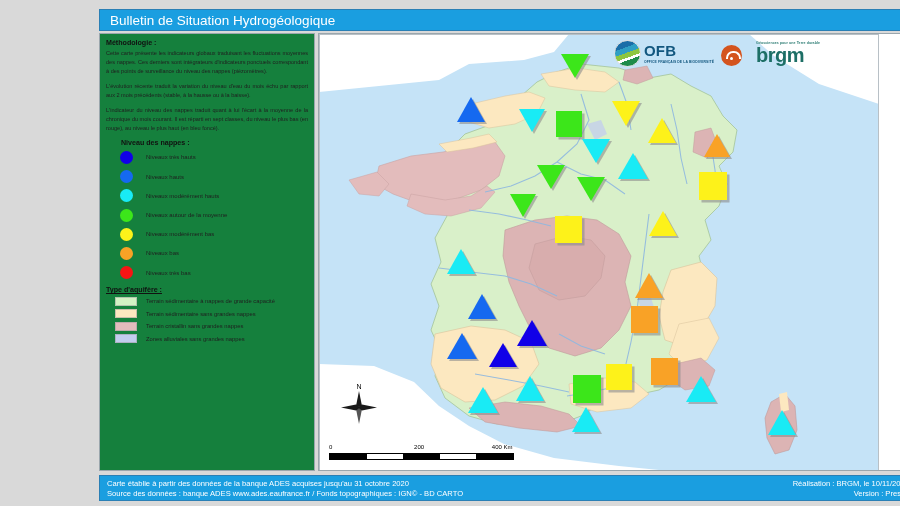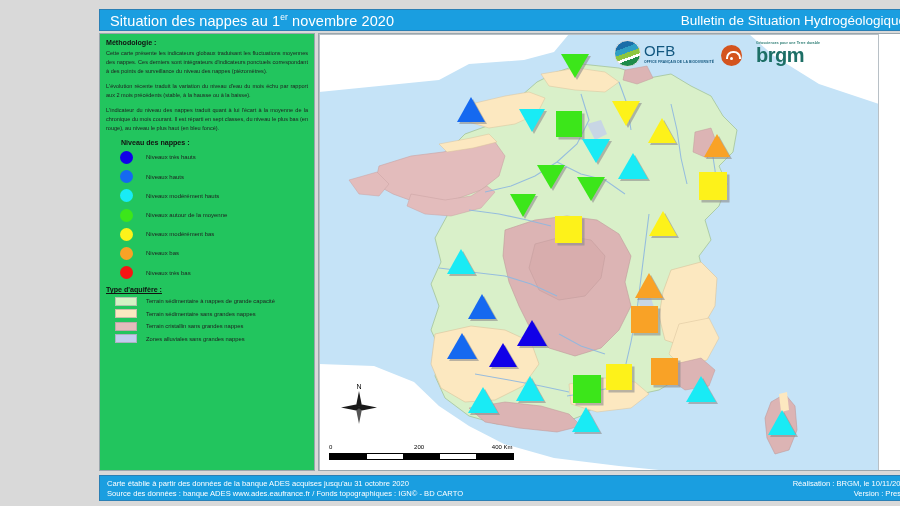--- a/index.html
+++ b/index.html
@@ -38,21 +38,21 @@
   #header-bar .h-sub {
     color: #ffffff;
     font-size: 13.5px;
     white-space: nowrap;
   }
   
   #legend-panel {
     position: absolute;
     left: 99px; top: 33px;
     width: 216px; height: 438px;
-    background: #22c55e;
+    background: #15803d;
     border: 1px solid #9aa6ad;
     padding: 5px 6px 0 6px;
     font-size: 5.6px;
     color: #1a1a1a;
     overflow: hidden;
   }
   .sec-head {
     font-weight: bold;
     font-size: 7.1px;
     margin-bottom: 3px;
@@ -183,21 +183,21 @@
   #ofb-mark {
     width: 27px; height: 27px;
     border-radius: 50%;
     background:
       linear-gradient(160deg,#1b6ea8 0%,#1b6ea8 30%,#2f9fc4 30%,#2f9fc4 47%,
       #8dc63f 47%,#8dc63f 62%,#ffffff 62%,#ffffff 70%,#1e8c4a 70%);
     border: 1px solid #ddd;
   }
   #ofb-text { line-height: 1; }
   #ofb-text .ofb-big {
-    font-size: 15px; font-weight: normal; color: #12577f; letter-spacing: .3px;
+    font-size: 15px; font-weight: bold; color: #12577f; letter-spacing: .3px;
   }
   #ofb-text .ofb-small {
     font-size: 3.4px; font-weight: bold; color: #12577f; letter-spacing: .1px;
     display: block; margin-top: 1.5px;
   }
   #brgm-logo { display: flex; align-items: flex-start; gap: 14px; margin-left: 2px;}
   #brgm-mark {
     width: 21px; height: 21px;
     border-radius: 50%;
     background: #d4541e;
@@ -270,21 +270,20 @@
     align-items: center;
     height: 10px;
   }
 </style>
 </head>
 <body>
 
 <div id="page">
 
   <div id="header-bar">
-    <div class="h-title"><span>Situation des nappes au 1</span><sup>er</sup><span> novembre 2020</span></div>
     <div class="h-sub">Bulletin de Situation Hydrogéologique</div>
   </div>
 
   <div id="legend-panel">
 
     <div id="methodologie">
       <div class="sec-head">Méthodologie :</div>
       <div class="meth-p">Cette carte présente les indicateurs globaux traduisant les fluctuations moyennes des nappes. Ces derniers sont intégrateurs d'indicateurs ponctuels correspondant à des points de surveillance du niveau des nappes (piézomètres).</div>
       <div class="meth-p">L'évolution récente traduit la variation du niveau d'eau du mois échu par rapport aux 2 mois précédents (stable, à la hausse ou à la baisse).</div>
       <div class="meth-p">L'indicateur du niveau des nappes traduit quant à lui l'écart à la moyenne de la chronique du mois courant. Il est réparti en sept classes, du niveau le plus bas (en rouge), au niveau le plus haut (en bleu foncé).</div>

